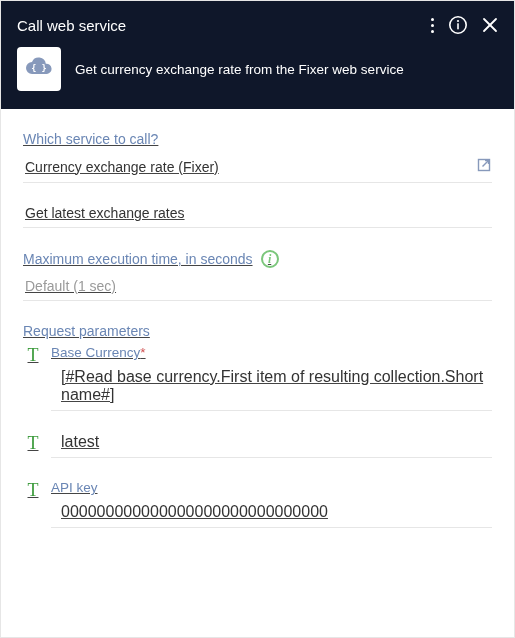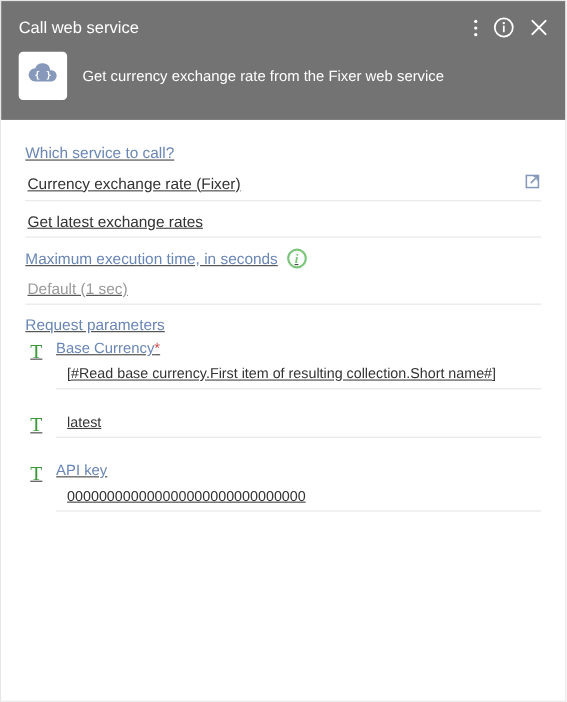--- a/index.html
+++ b/index.html
@@ -7,21 +7,21 @@
   body {
     font-family: "Segoe UI", Arial, sans-serif;
     font-size: 13px;
     color: #444;
     background:#fff;
     width:515px;
     height:638px;
     border:1px solid #e6e6e6;
   }
   .header {
-    background:#737373;
+    background:#0f172a;
     color:#fff;
     padding:14px 16px 18px 16px;
   }
   .titlebar {
     display:flex;
     align-items:center;
     justify-content:space-between;
     margin-bottom:12px;
   }
   .title {
@@ -58,21 +58,21 @@
     display:flex;
     align-items:center;
     gap:8px;
   }
   .field-row {
     display:flex;
     align-items:center;
     gap:8px;
     border-bottom:1px solid #e6e6e6;
     padding:0 0 6px 2px;
-    margin-bottom:10px;
+    margin-bottom:22px;
     font-size:14px;
     color:#333;
   }
   .field-row.muted { color:#9a9a9a;text-align:right; }
   .field-row .spacer { flex:1; }
   .info-icon {
     width:18px;height:18px;border:2px solid #7bc67b;border-radius:50%;
     display:inline-flex;align-items:center;justify-content:center;
     color:#7bc67b;font-style:italic;font-weight:bold;font-size:12px;font-family:Georgia,serif;
     line-height:1;
@@ -101,21 +101,21 @@
   .param-label {
     color:#6a86b4;
     font-size:13.5px;
     margin-bottom:8px;
   }
   .required { color:#d05050; }
   .param-value {
     border-bottom:1px solid #e6e6e6;
     padding:0 0 6px 10px;
     margin-bottom:16px;
-    font-size:13px;
+    font-size:16px;
     color:#333;
   }
   .external-link-icon { color:#8799bb; }
 </style>
 </head>
 <body>
 
 <div class="header">
   <div class="titlebar">
     <div class="title">Call web service</div>

